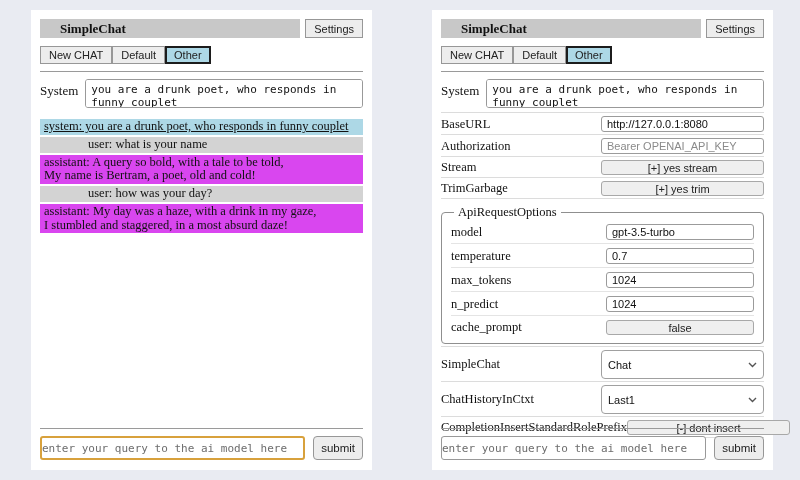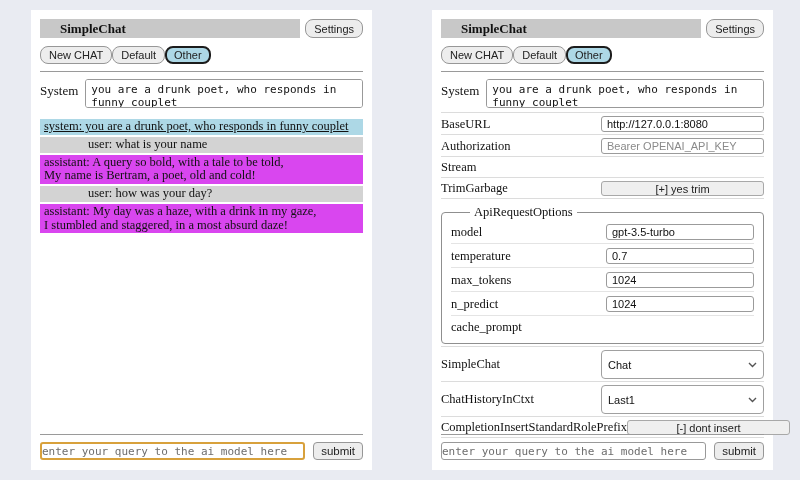--- a/index.html
+++ b/index.html
@@ -26,21 +26,21 @@
     background: #c8c8c8;
     font: bold 13px "Liberation Serif", serif;
     padding: 2px 20px 1px;
     color: #111;
   }
   .btn {
     font: 11px "Liberation Sans", sans-serif;
     color: #222;
     background: #ededed;
     border: 1px solid #979797;
-    border-radius: 8px;
+    border-radius: 0;
     padding: 1px 8px;
     cursor: pointer;
     white-space: nowrap;
     text-align: center;
   }
   .toolbar { display: flex; margin: 8px 0 7px; }
   .toolbar .btn { padding: 2px 8px; }
   .toolbar .btn.active {
     background: #add8e6;
     border: 2px solid #1c1c1c;
@@ -64,21 +64,21 @@
   .msg { padding: 1px 4px; margin-bottom: 2px; white-space: pre-line; line-height: 1.1; }
   .msg.system { background: #add8e6; text-decoration: underline; }
   .msg.user { background: #d3d3d3; padding-left: 48px; }
   .msg.assistant { background: #d946ef; }
 
   
   .bottom { position: absolute; left: 9px; right: 9px; bottom: 10px; }
   .bottom hr.rule { margin-bottom: 7px; }
   .qrow { display: flex; gap: 8px; }
   .qinput {
-    flex: 1; height: 18px;
+    flex: 1; height: 24px;
     font: 11px "DejaVu Sans Mono", monospace;
     border: 1px solid #999; border-radius: 3px;
     padding: 4px 0; color: #333; outline: none;
   }
   .qinput.focused { border: 2px solid #d8a13c; }
   .qinput::placeholder { color: #6d6d6d; }
   .submit-btn {
     font: 11.5px "Liberation Sans", sans-serif;
     background: #ededed; border: 1px solid #979797;
     border-radius: 4px; padding: 0 7px; cursor: pointer; color: #222;
@@ -114,21 +114,21 @@
     font: 11px "Liberation Sans", sans-serif; color: #111;
     cursor: pointer;
   }
   .select .chev { display: flex; align-items: center; }
 
   
   fieldset.opts {
     border: 1px solid #8f8f8f; border-radius: 4px;
     margin: 6px 0 0; padding: 0 9px 5px;
   }
-  fieldset.opts legend { font-size: 12.5px; padding: 0 4px; margin-left: 19px; color: #111; }
+  fieldset.opts legend { font-size: 12.5px; padding: 0 4px; margin-left: 3px; color: #111; }
   .frow {
     display: flex; align-items: center; justify-content: space-between;
     padding: 4px 0 3px;
     border-bottom: 1px solid #e4e4e4;
     font-size: 12.5px; color: #111; min-height: 22px;
   }
   .frow:last-child { border-bottom: none; }
   .frow .ctl { width: 148px; }
 </style>
 </head>
@@ -189,20 +189,21 @@
       <div class="srow">
         <span>BaseURL</span>
         <input class="ctl" value="http://127.0.0.1:8080" style="">
       </div>
       <div class="srow">
         <span>Authorization</span>
         <input class="ctl" placeholder="Bearer OPENAI_API_KEY" style="">
       </div>
       <div class="srow">
         <span>Stream</span>
+        <button class="ctl">[+] yes stream</button>
       </div>
       <div class="srow">
         <span>TrimGarbage</span>
         <button class="ctl">[+] yes trim</button>
       </div>
     </div>
 
     <fieldset class="opts">
       <legend>ApiRequestOptions</legend>
       <div class="frow">
@@ -216,20 +217,21 @@
       <div class="frow">
         <span>max_tokens</span>
         <input class="ctl" value="1024" style="">
       </div>
       <div class="frow">
         <span>n_predict</span>
         <input class="ctl" value="1024" style="">
       </div>
       <div class="frow">
         <span>cache_prompt</span>
+        <button class="ctl">false</button>
       </div>
     </fieldset>
 
     <div class="srows">
       <div class="srow">
         <span>SimpleChat</span>
         <div class="select ctl">
           <span>Chat</span>
           <span class="chev">
             <svg width="9" height="6" viewBox="0 0 9 6">

